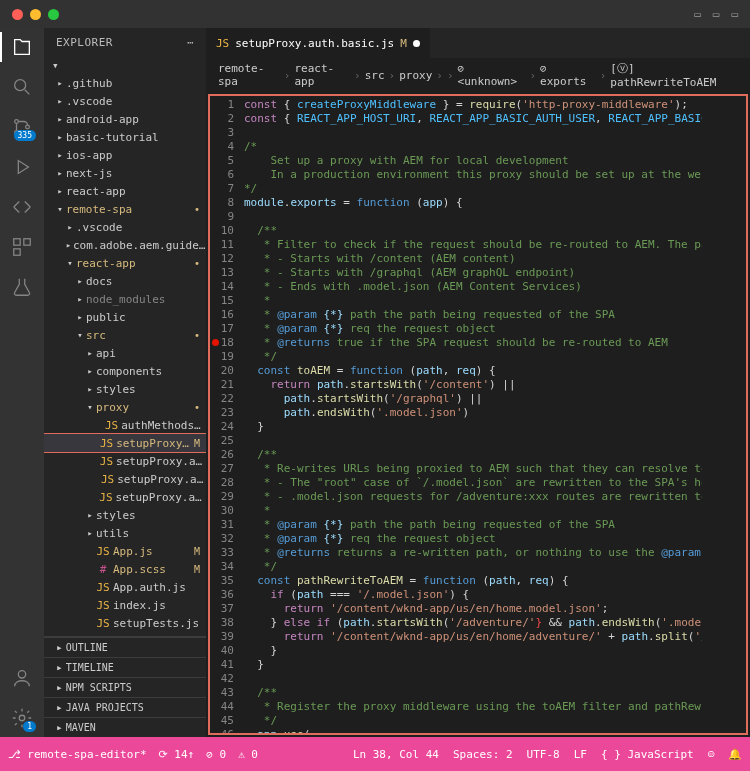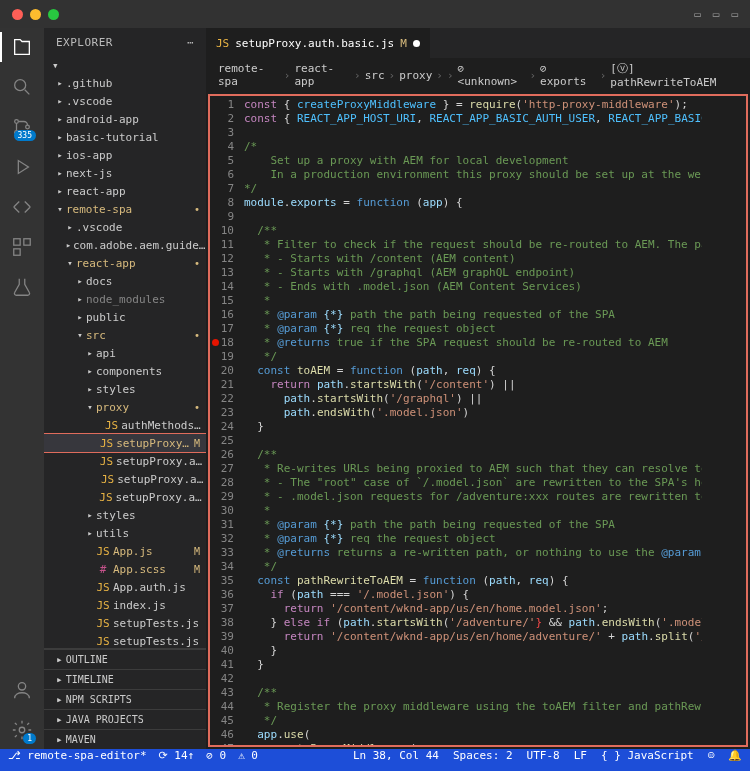--- a/index.html
+++ b/index.html
@@ -41,21 +41,21 @@
 .crumbs .sep{color:#666}
 .code-wrap{flex:1;display:flex;overflow:hidden;position:relative;border:2px solid #e06c5c;margin:2px}
 .gutter{width:34px;text-align:right;padding-right:10px;color:#858585;font-size:10px;line-height:14px;user-select:none;padding-top:2px}
 .gutter .ln{height:14px}
 .gutter .bp{position:relative}
 .gutter .bp::before{content:'';position:absolute;left:2px;top:3px;width:7px;height:7px;border-radius:50%;background:#e51400}
 .code{flex:1;font-size:10px;line-height:14px;white-space:pre;color:#d4d4d4;padding-top:2px;overflow:hidden}
 .minimap{width:44px;background:#1e1e1e;opacity:0.5;font-size:1px;line-height:1px;overflow:hidden;color:#888}
 .k{color:#c586c0}.s{color:#ce9178}.c{color:#6a9955}.f{color:#dcdcaa}.v{color:#9cdcfe}.n{color:#4fc1ff}.b{color:#569cd6}
 .r{color:#f44747}
-.status{height:22px;background:#1d4ed8;display:flex;align-items:flex-start;padding:0 8px;color:#fff;font-size:10px;gap:12px}
+.status{height:34px;background:#ec4899;display:flex;align-items:center;padding:0 8px;color:#fff;font-size:10px;gap:12px}
 .status .right{margin-left:auto;display:flex;gap:14px}
 svg{width:16px;height:16px;fill:none;stroke:currentColor;stroke-width:1.4}
 .activity svg{width:22px;height:22px}
 </style>
 </head>
 <body>
 
 <div class="titlebar">
   <div class="traffic">
     <div class="dot" style="background:#ff5f57"></div>

